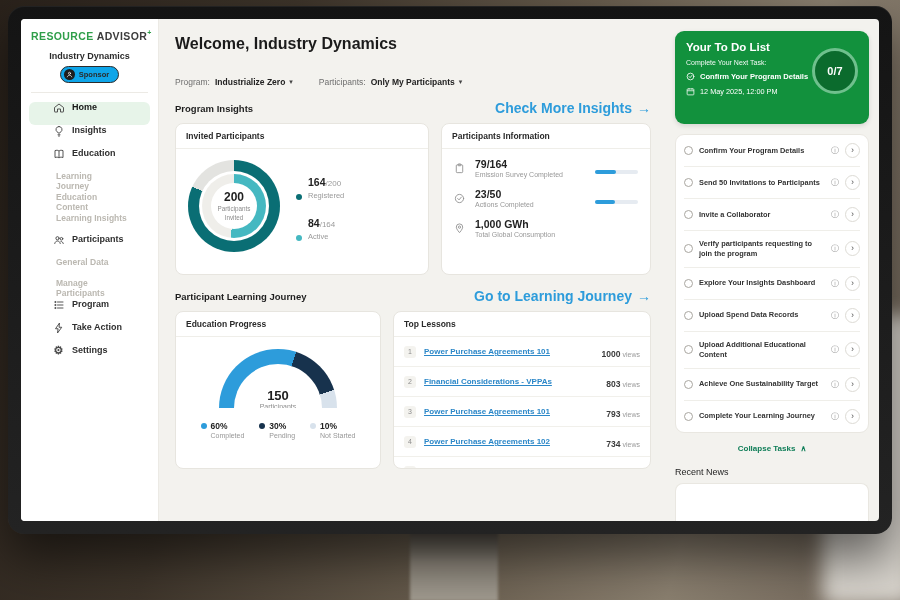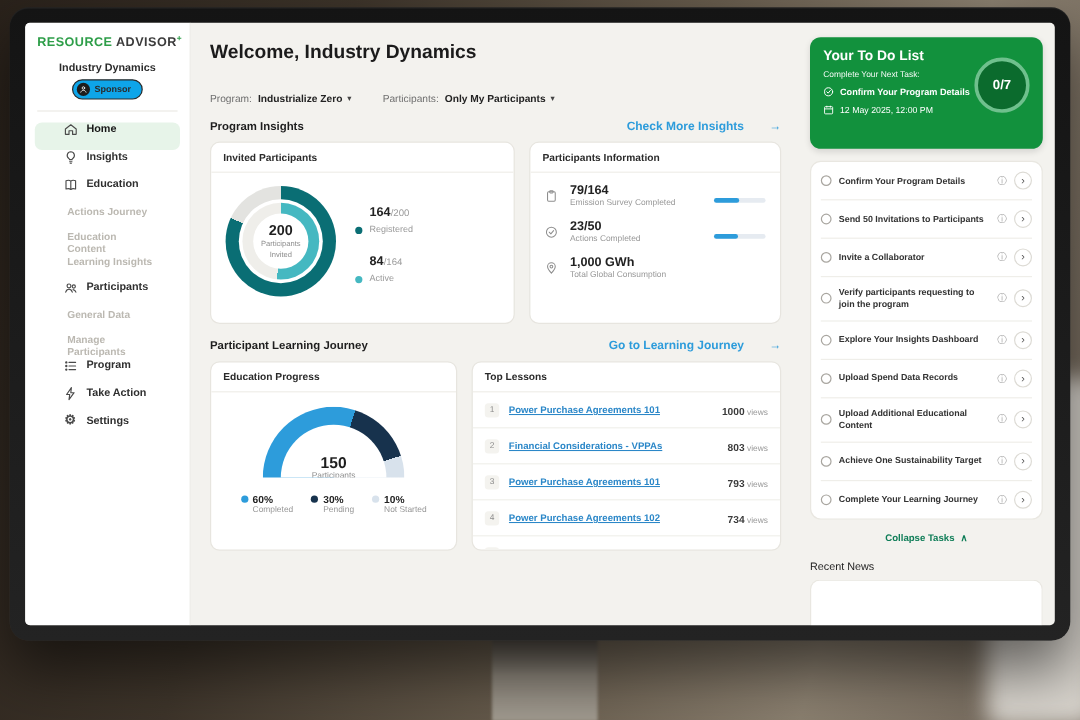--- a/index.html
+++ b/index.html
@@ -32,21 +32,21 @@
 
   
   .main{flex:1;min-width:0;padding:13px 14px 0 16px}
   .welcome{font-size:16px;font-weight:700;color:#1b1b1b;margin-top:3px}
   .filters{display:flex;gap:26px;margin-top:24px;font-size:8.5px;color:#6f6f6f;align-items:center}
   .filter{display:flex;align-items:center;cursor:pointer}
   .filter-val{font-weight:700;color:#222;margin-left:5px}
   .chev{font-size:7px;color:#444;margin-left:4px}
   .sec-row{display:flex;justify-content:space-between;align-items:center;margin-top:13px;margin-bottom:7px}
   .sec-title{font-size:9.5px;font-weight:700;color:#1e1e1e}
-  .sec-link{font-size:10px;font-weight:700;color:#2d9cdb;cursor:pointer;display:flex;gap:21px;align-items:center}
+  .sec-link{font-size:14px;font-weight:700;color:#2d9cdb;cursor:pointer;display:flex;gap:5px;align-items:center}
   .cards{display:flex;gap:12px}
   .card{background:#fff;border:1px solid #e7e5df;border-radius:8px;overflow:hidden}
   .card-h{padding:7px 10px;border-bottom:1px solid #efeee9;font-size:8.5px;font-weight:700;color:#2a2a2a}
   .card-invited{width:254px;height:152px}
   .card-info{flex:1;height:152px}
   .inv-body{display:flex;align-items:center;gap:16px;padding:11px 12px}
   .donut{position:relative;width:92px;height:92px;flex-shrink:0}
   .ring1{position:absolute;inset:0;border-radius:50%;background:conic-gradient(#0a6e74 0 295deg,#e3e3e0 295deg 360deg)}
   .ring1::after{content:'';position:absolute;inset:11px;background:#fff;border-radius:50%}
   .ring2{position:absolute;inset:14px;border-radius:50%;background:conic-gradient(#45b8c1 0 186deg,#efeeea 186deg 360deg)}
@@ -162,21 +162,21 @@
         <div class="nav-item">
           <span class="nav-ico">
               <svg width="12" height="12" viewBox="0 0 24 24" fill="none" stroke="currentColor" stroke-width="1.9" stroke-linejoin="round">
                 <path d="M12 6c-2-1.8-5-1.8-8-.8V19c3-1 6-1 8 .8 2-1.8 5-1.8 8-.8V5.2c-3-1-6-1-8 .8z"></path>
                 <path d="M12 6v13.5"></path>
               </svg>
             </span>
           <span>Education</span>
         </div>
         <div class="nav-item sub">
-          <span>Actions Journey</span>
+          <span>Learning Journey</span>
         </div>
         <div class="nav-item sub">
           <span>Education Content</span>
         </div>
         <div class="nav-item sub">
           <span>Learning Insights</span>
         </div>
         <div class="nav-item">
           <span class="nav-ico">
               <svg width="12" height="12" viewBox="0 0 24 24" fill="none" stroke="currentColor" stroke-width="1.9" stroke-linecap="round">

